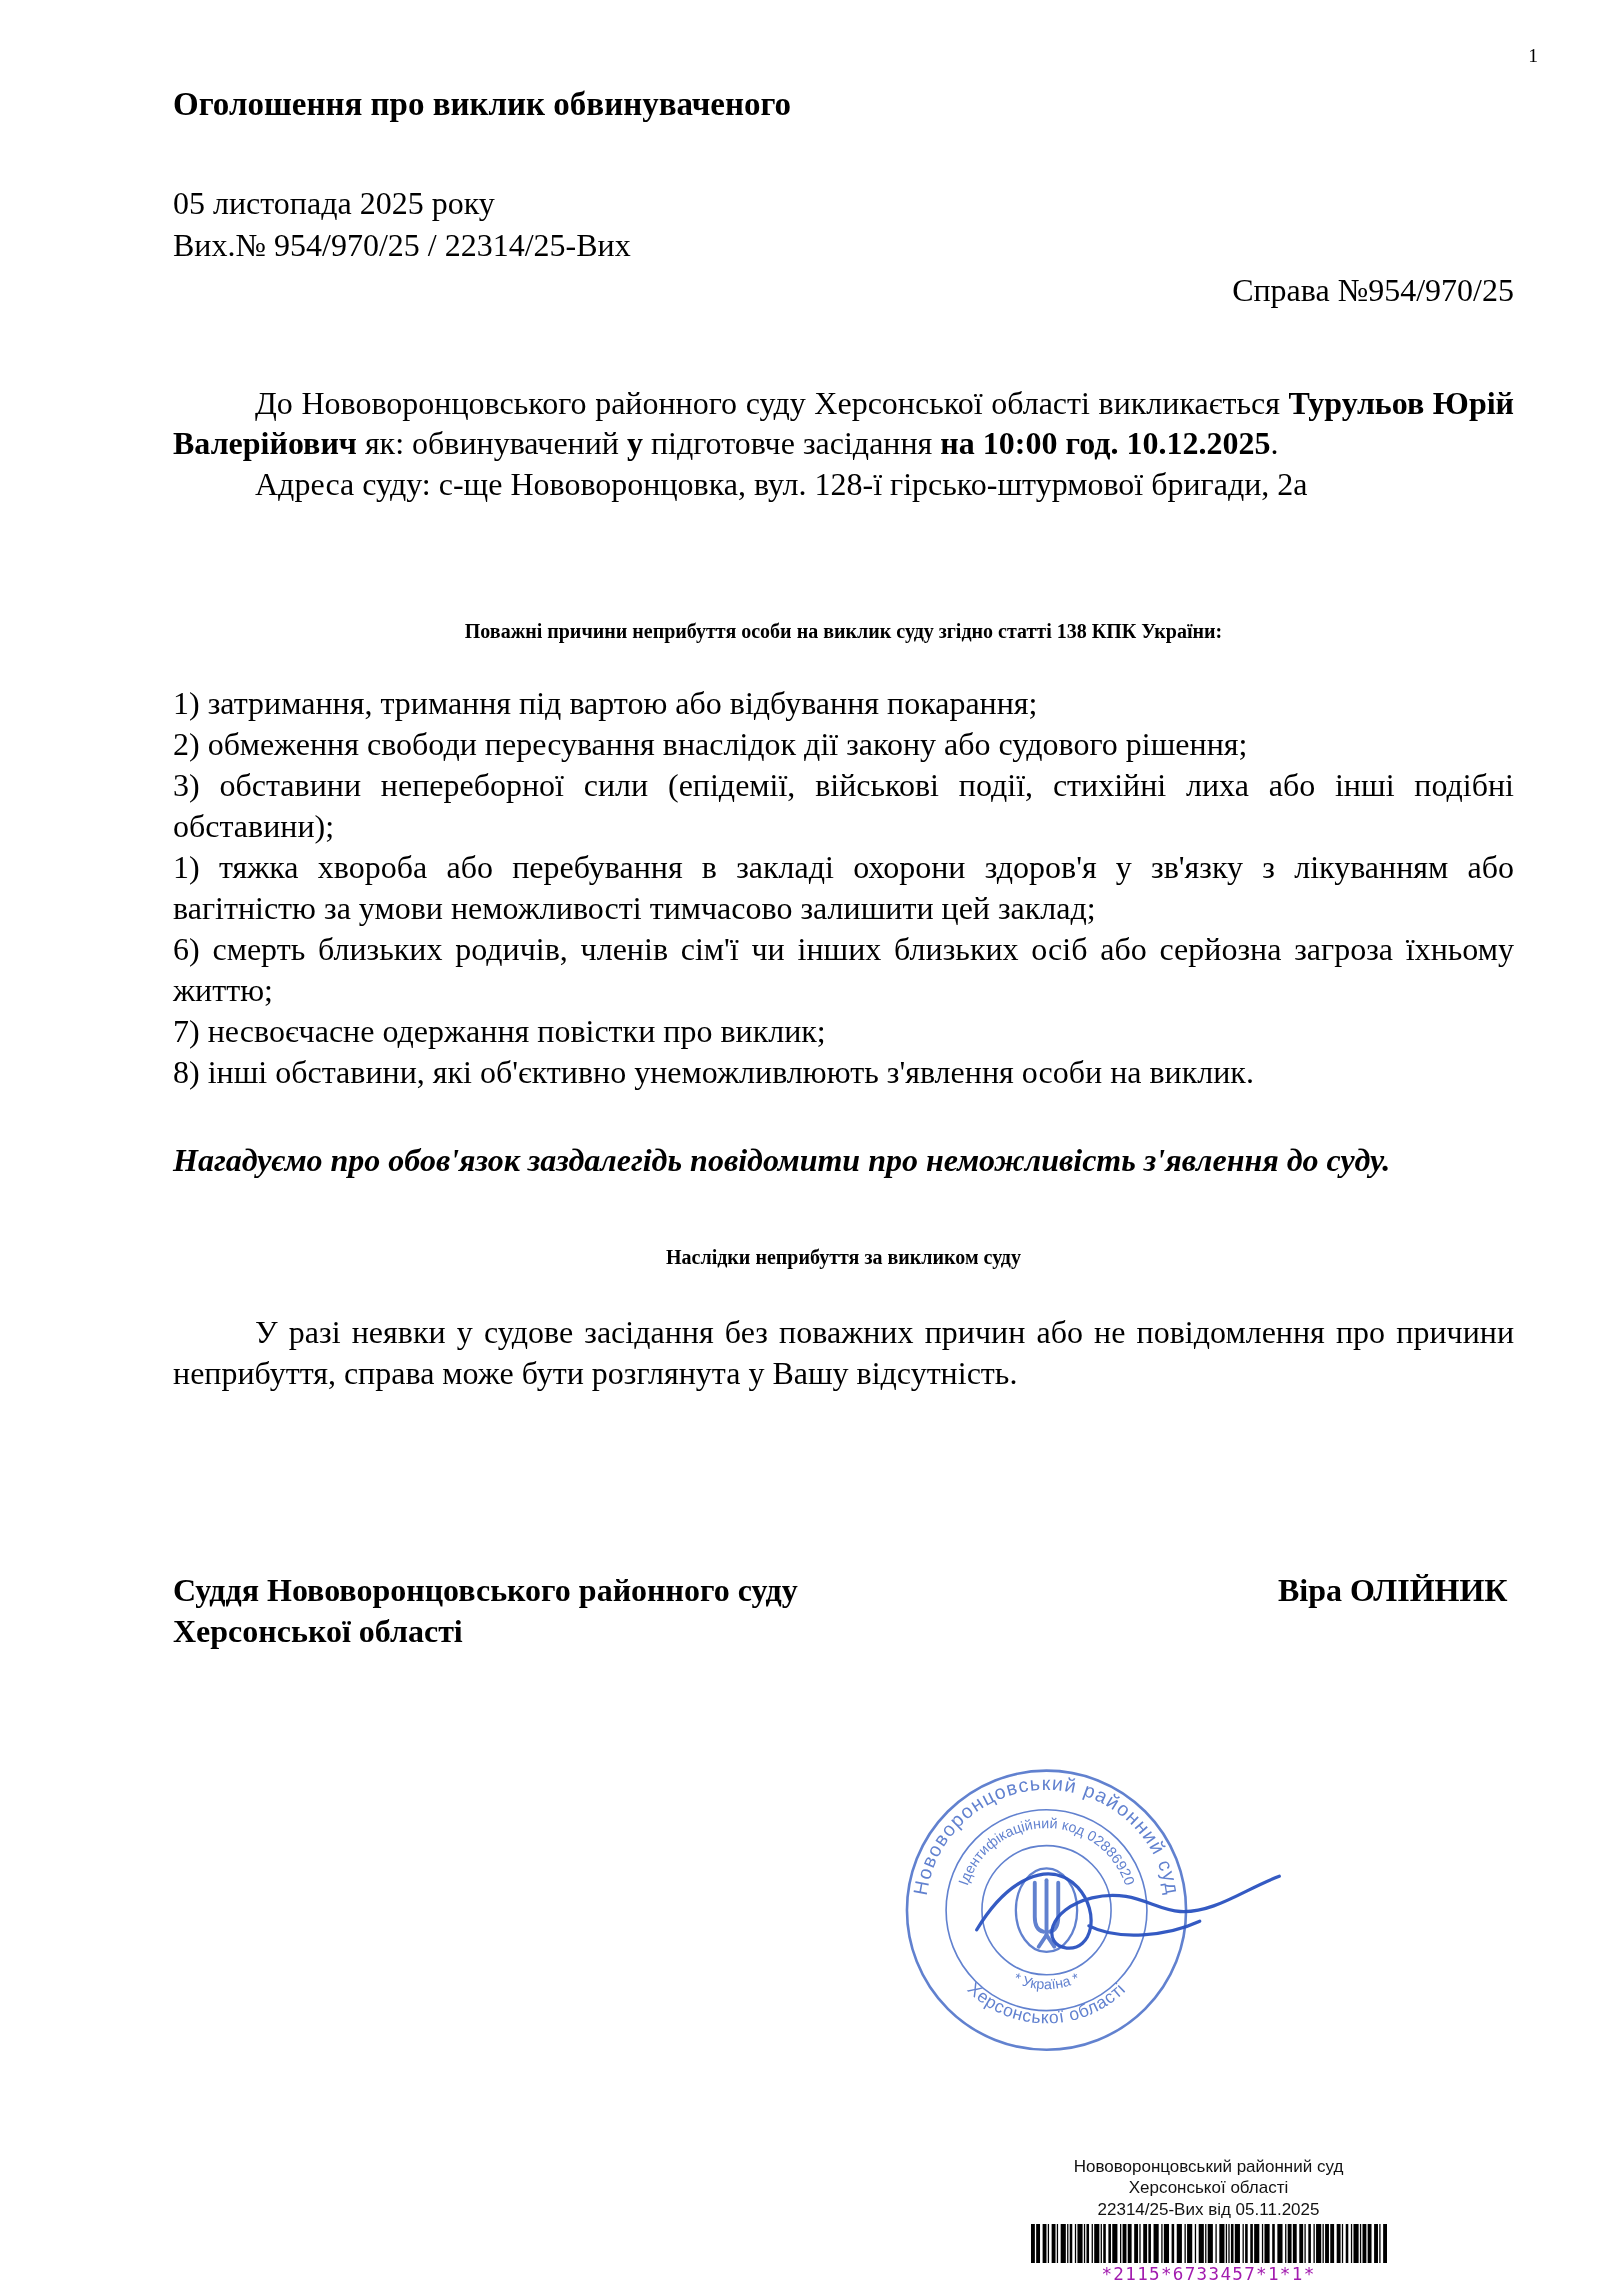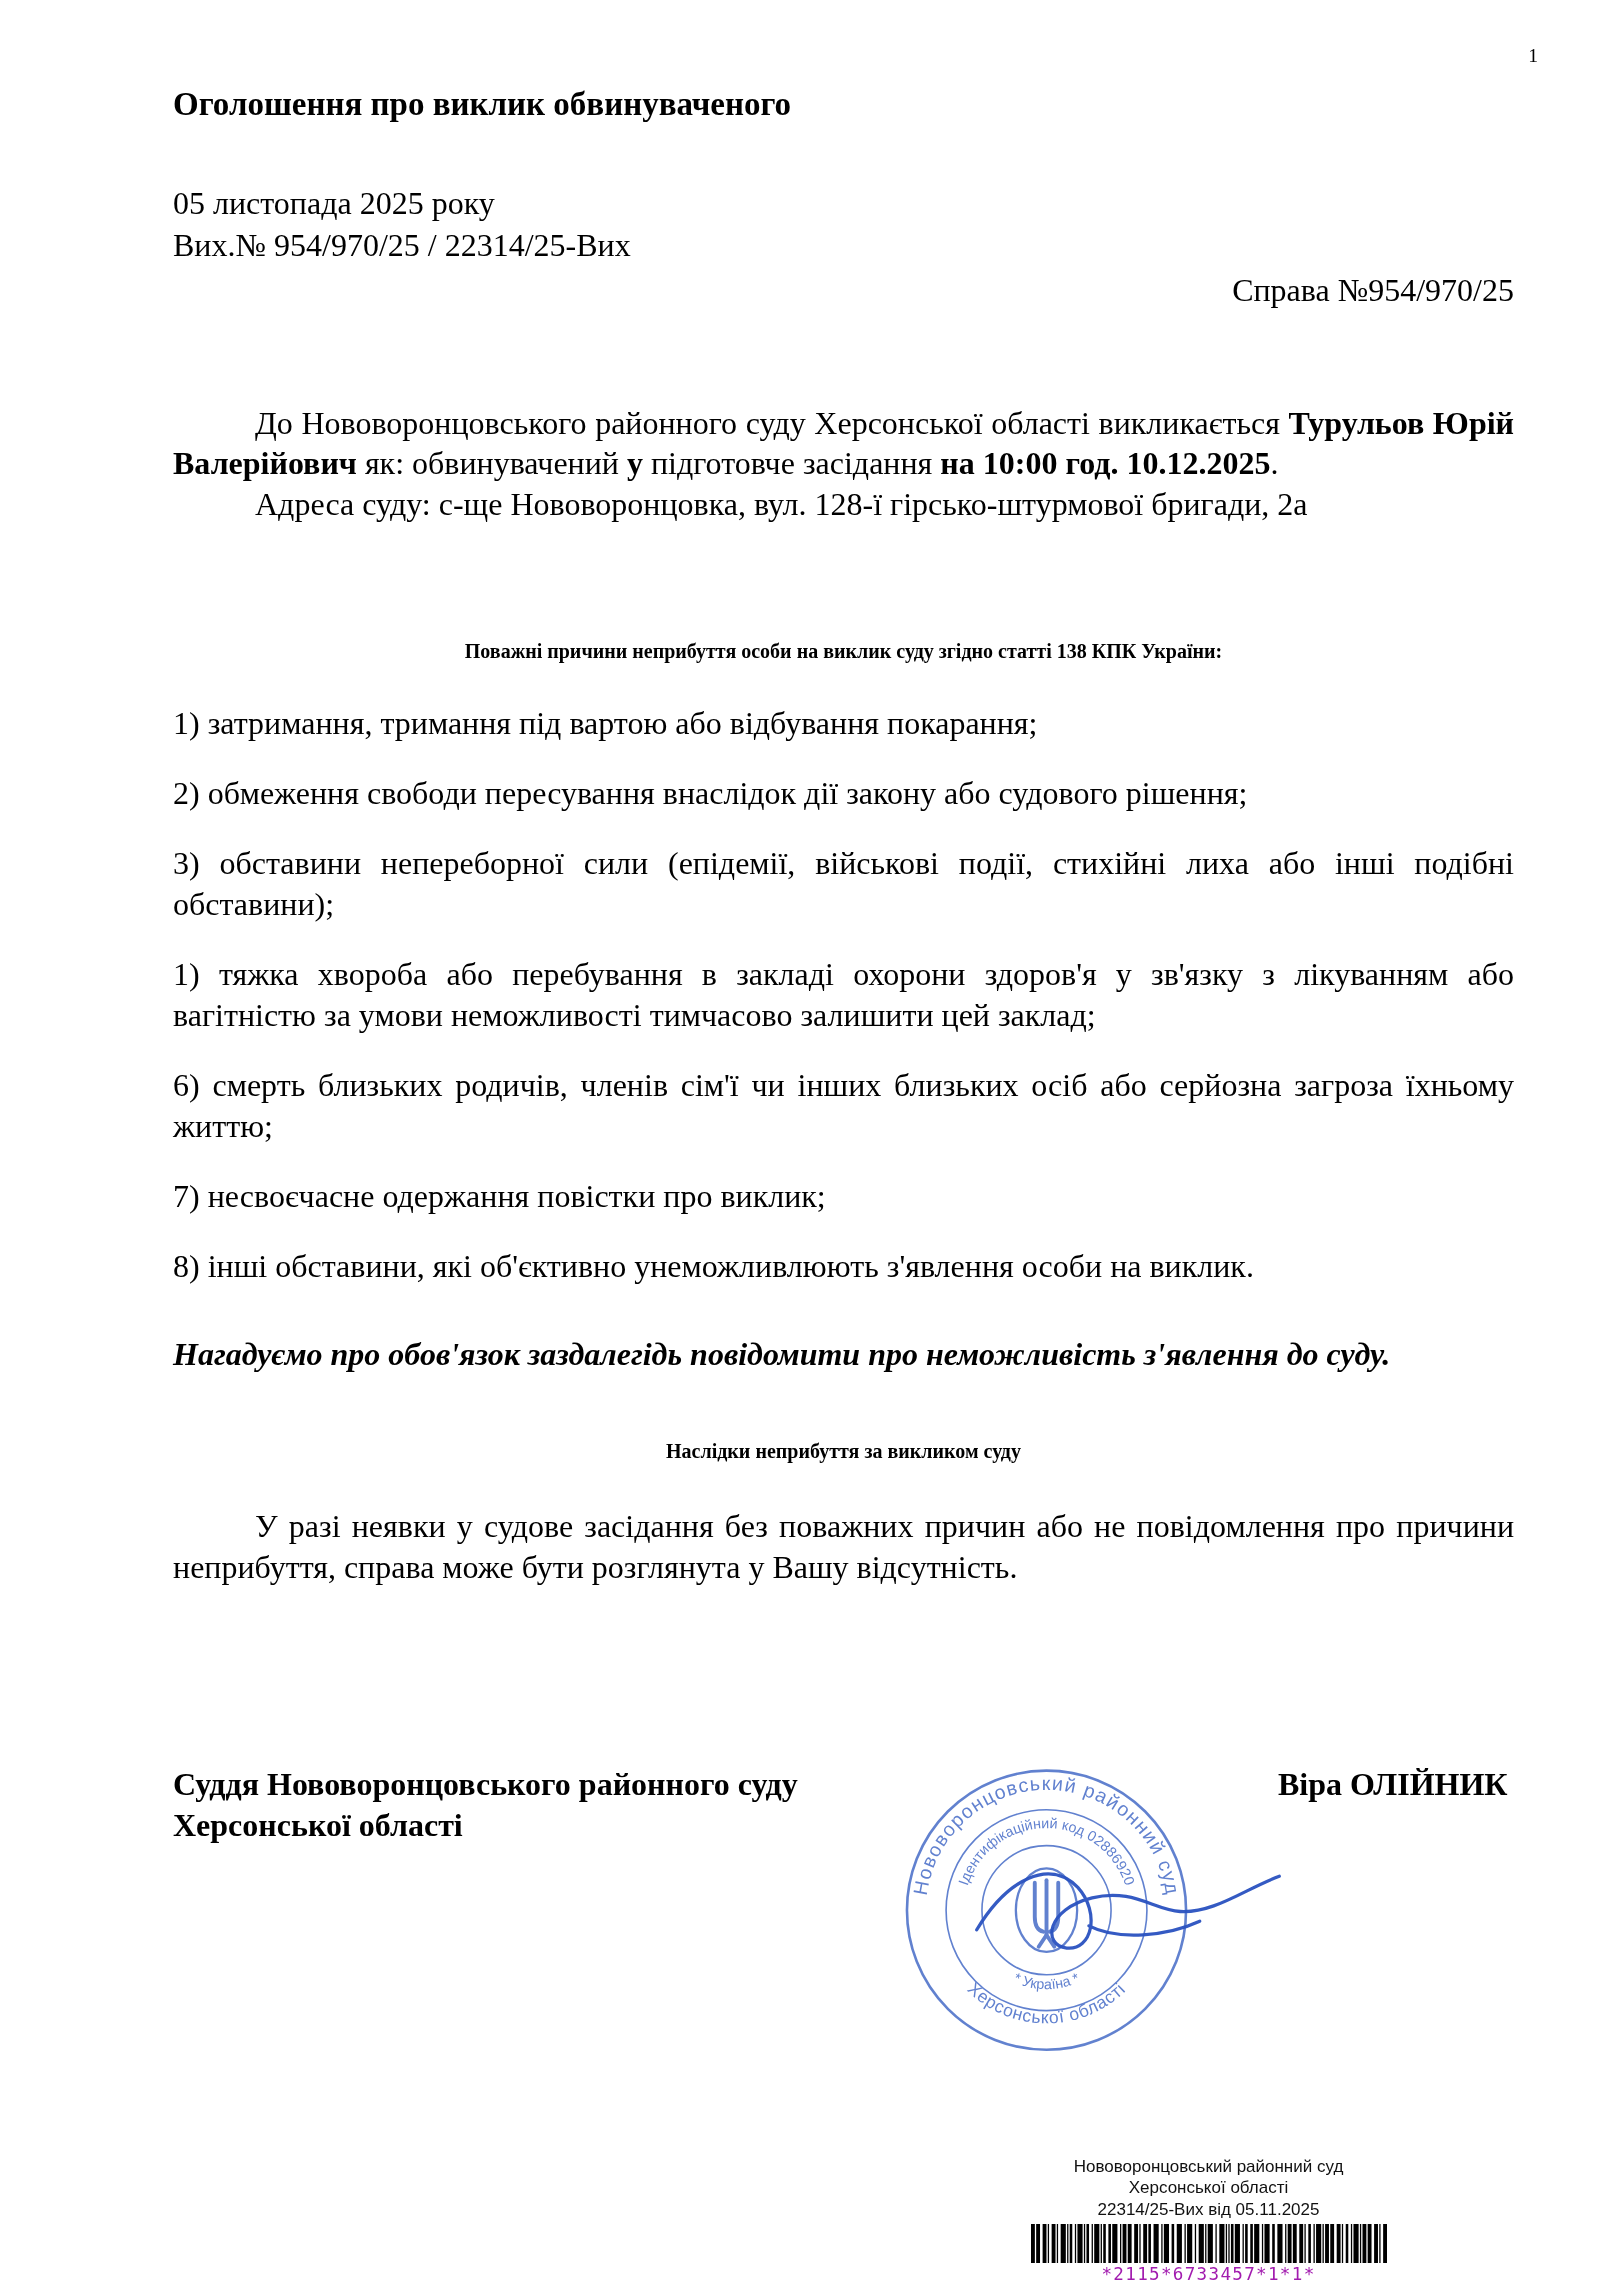--- a/index.html
+++ b/index.html
@@ -26,23 +26,23 @@
     font-size: 19.6px;
   }
   .title {
     margin-top: 43px;
     font-size: 33px;
     font-weight: bold;
   }
   .meta { margin-top: 57px; }
   .meta p { line-height: 1.32; }
   .case-line { text-align: right; margin-top: 2.6px; }
-  .justify { text-align: justify; margin-top: 29px; }
+  .justify { text-align: justify; }
   .indent { text-indent: 82px; }
-  .summons-para { margin-top: 91px; }
+  .summons-para { margin-top: 71px; }
   .summons-para b, .bold { font-weight: bold; }
   .section-heading {
     text-align: center;
     font-weight: bold;
     font-size: 20px;
   }
   .reasons-heading { margin-top: 114px; padding: 0 39px; }
   .reasons-list { margin-top: 38px; }
   .reminder {
     margin-top: 47px;

